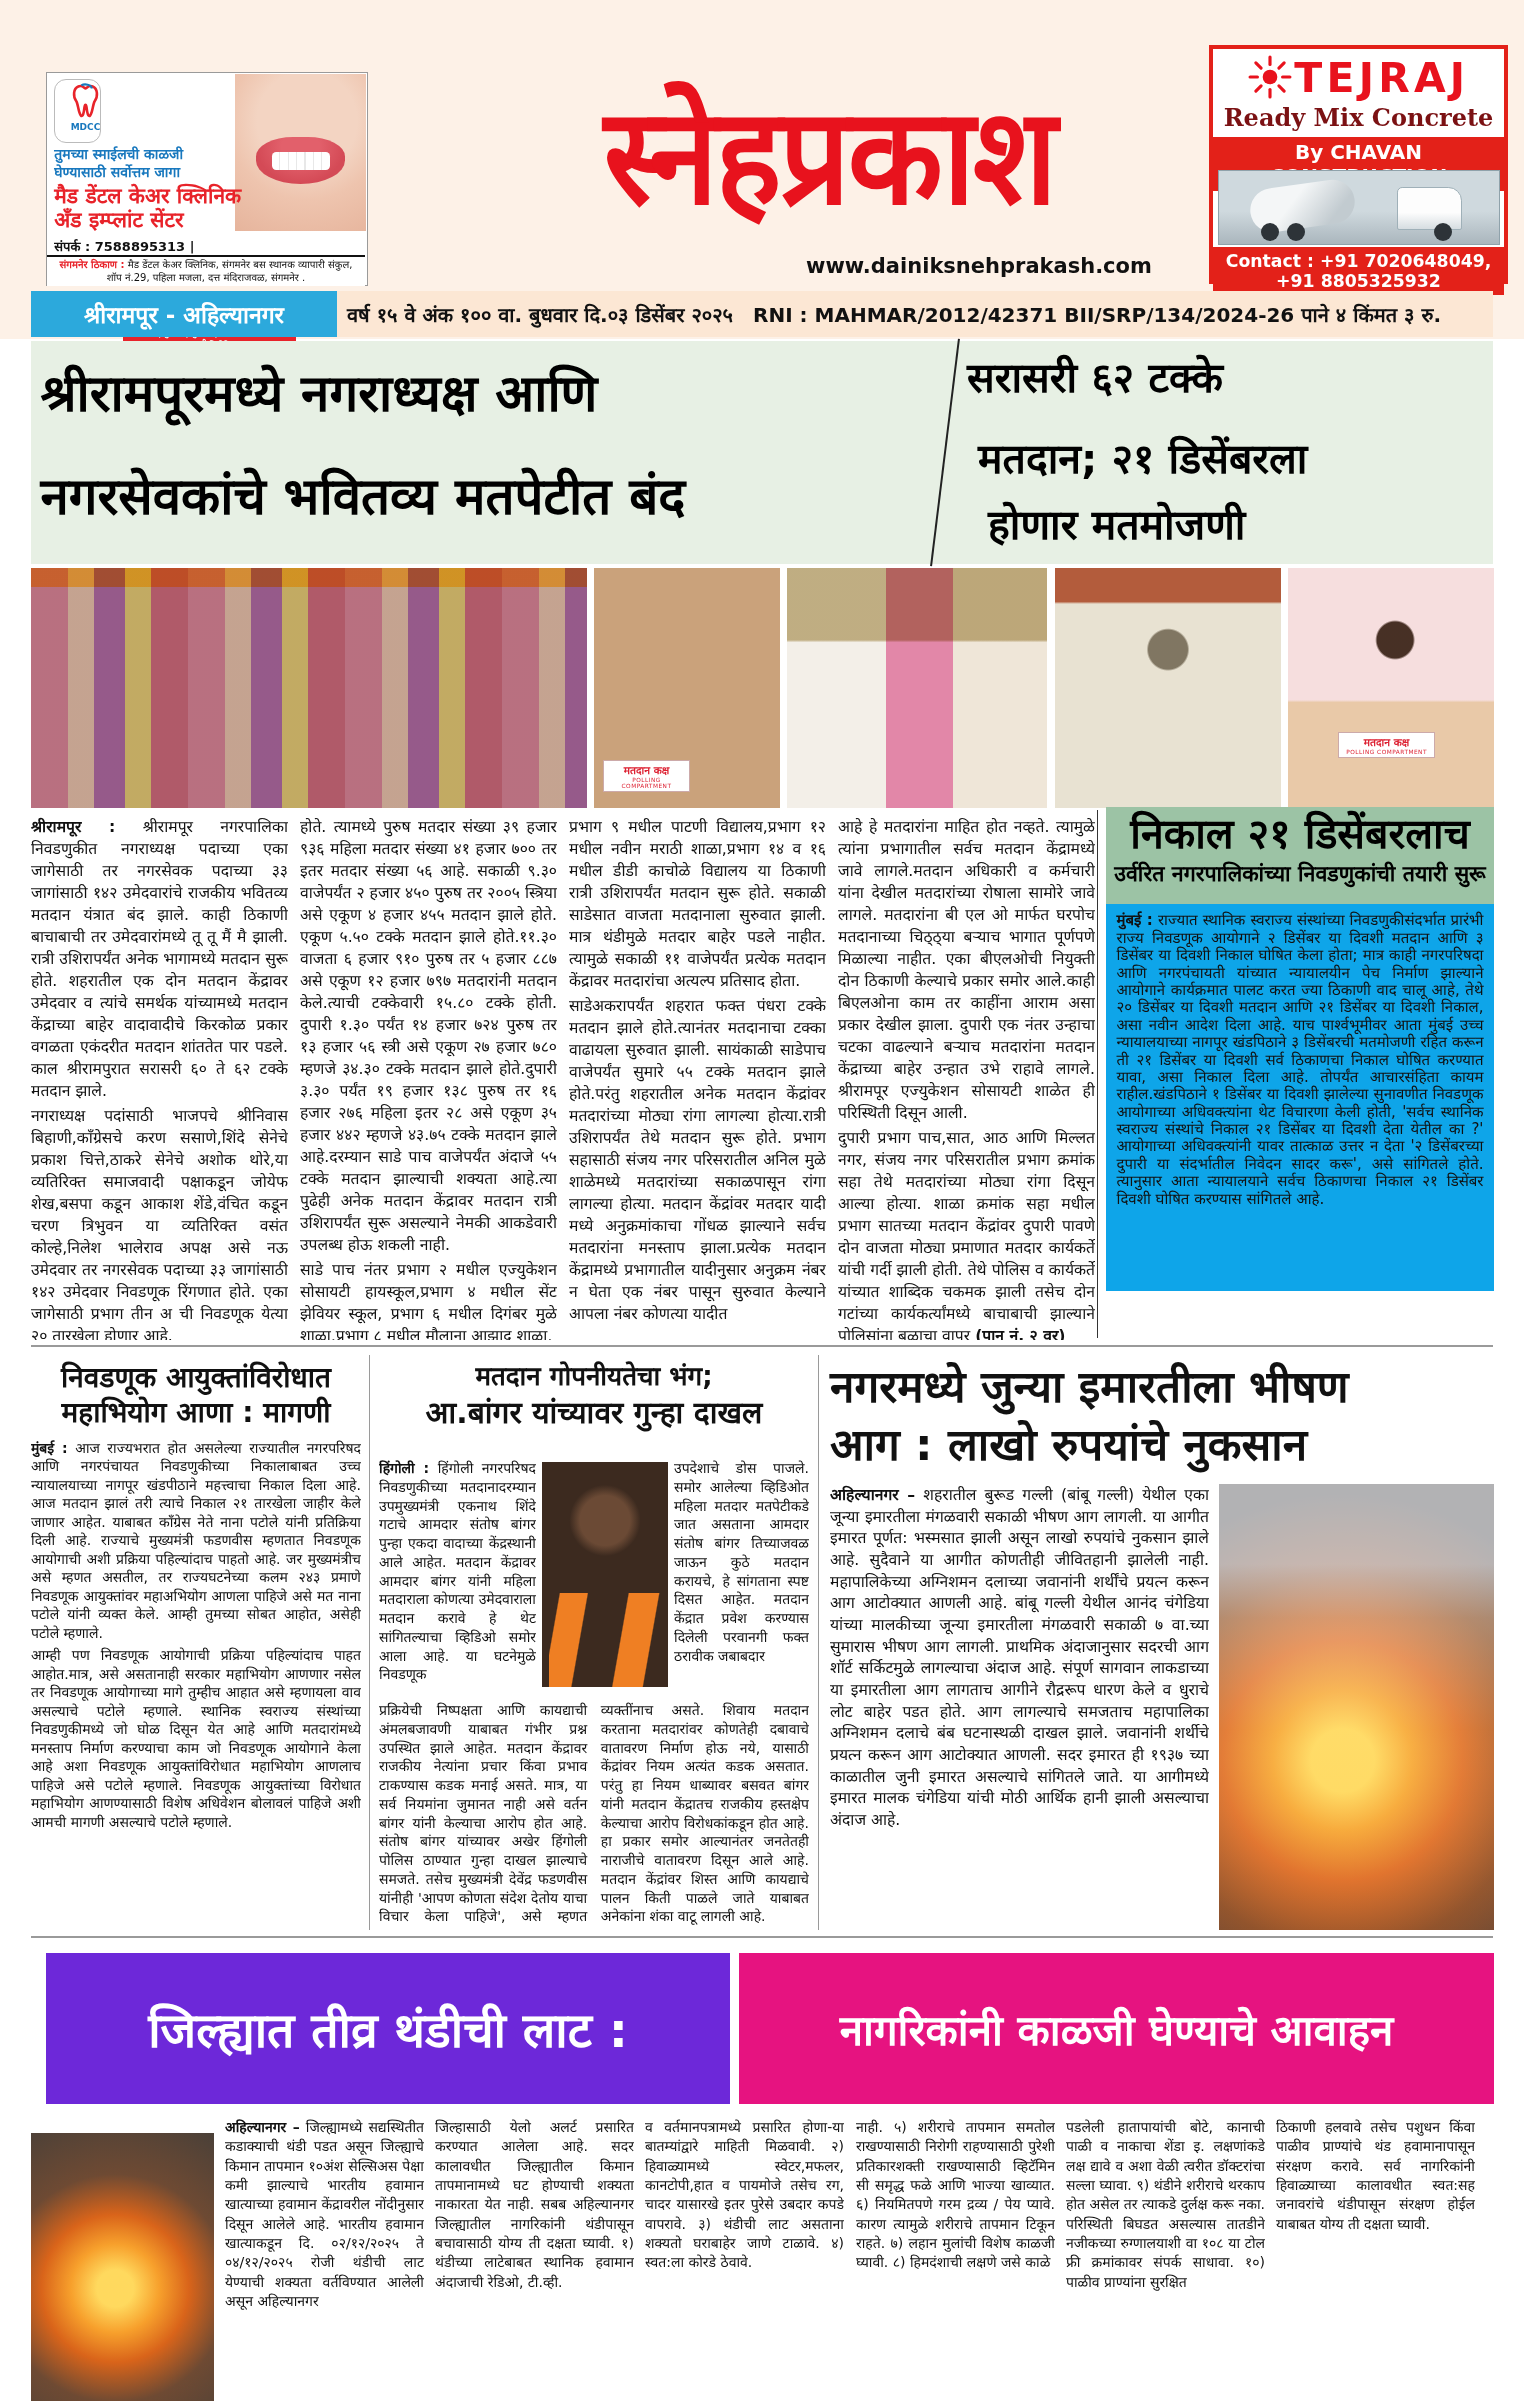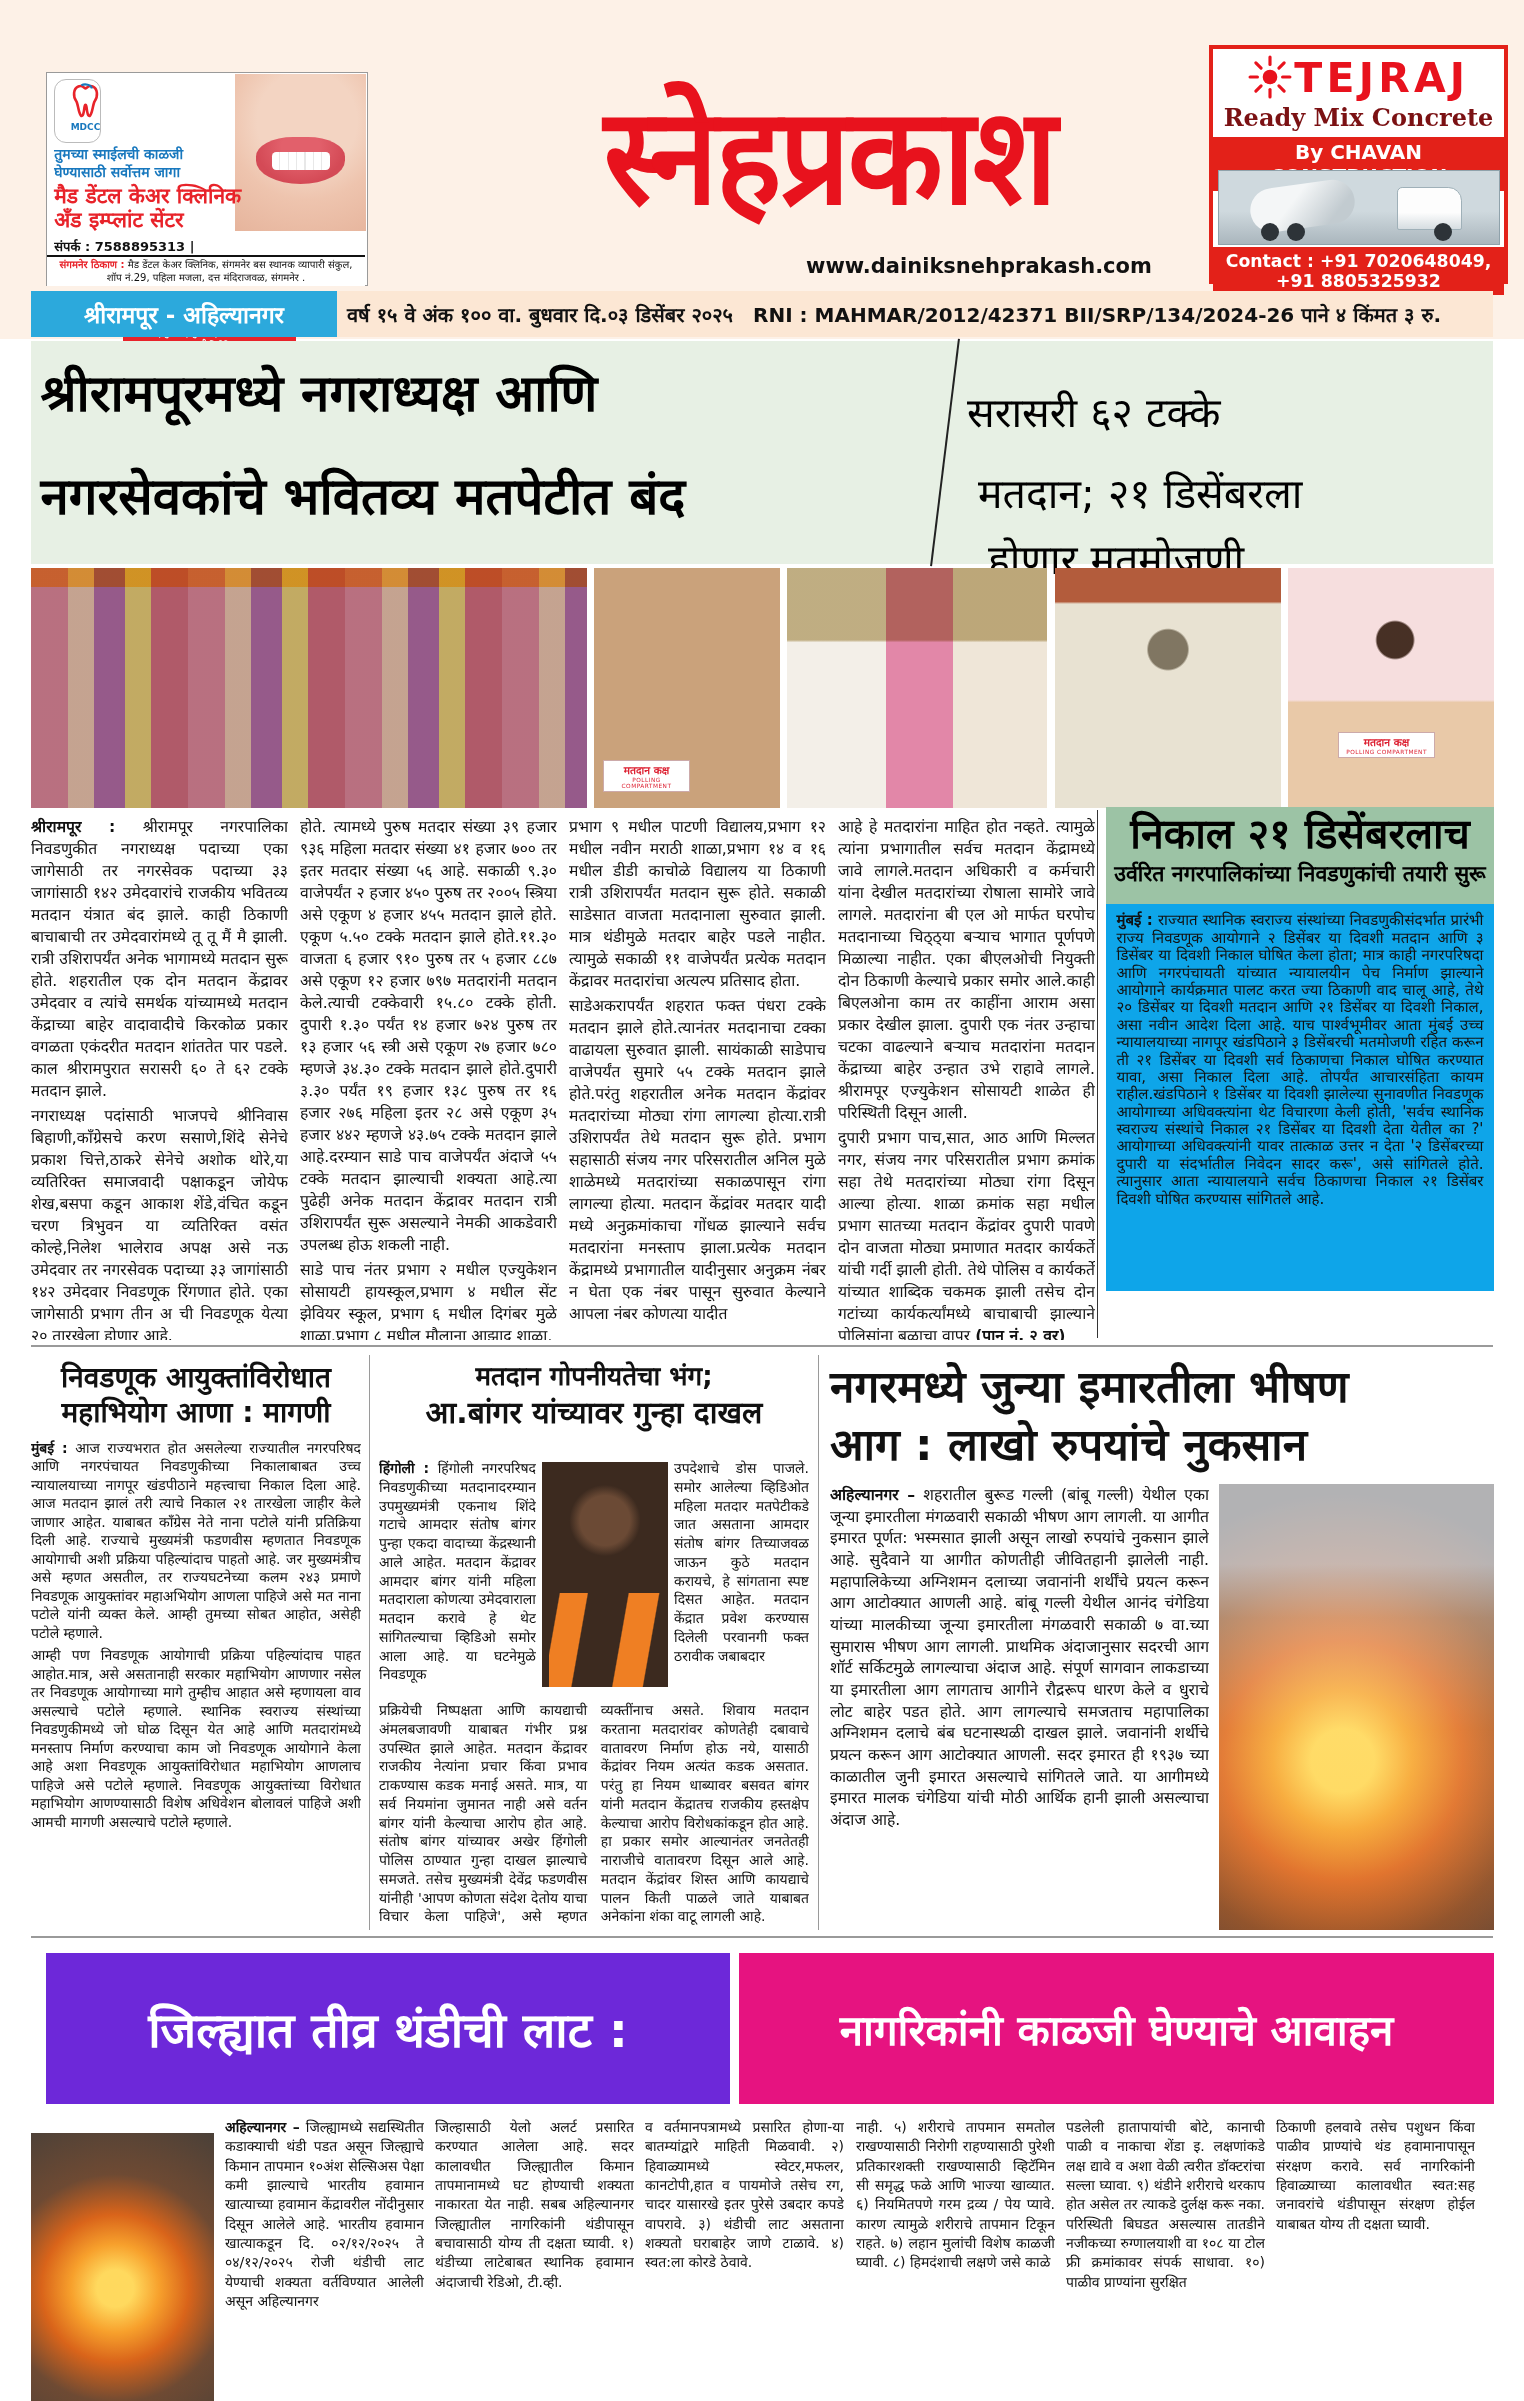--- a/index.html
+++ b/index.html
@@ -56,21 +56,21 @@
   
   .datestrip{left:31px;top:291px;width:1462px;height:46px;background:#fce7d4;}
   .edition{left:0;top:0;width:306px;height:46px;background:#2ca9dc;color:#fff;font-size:23px;font-weight:bold;
        display:flex;align-items:center;justify-content:center;}
   .issue{left:316px;top:0;width:1140px;height:46px;display:flex;align-items:center;gap:20px;
        font-size:20px;font-weight:bold;color:#111;white-space:nowrap;}
   
   .headband{left:31px;top:341px;width:1462px;height:223px;background:#e7f0e4;}
   .lead-h{left:9.4px;width:905px;font-size:51px;font-weight:bold;color:#000;white-space:nowrap;}
   .diag{left:913px;top:-3.1px;width:1.6px;height:229px;background:#222;transform:rotate(7deg);}
-  .side-h{left:936px;width:523px;font-size:41px;font-weight:normal;color:#000;white-space:nowrap;margin-top:35px;}
+  .side-h{left:936px;width:523px;font-size:41px;font-weight:bold;color:#000;white-space:nowrap;}
   
   .photo{top:568px;height:240px;background:#d8cfc4;}
   .ph-sign{position:absolute;background:#fff;border:0.5px solid #caa;padding:2.1px 3.1px;text-align:center;}
   .ph-sign .hi{color:#d23;font-weight:bold;font-size:10.5px;}
   .ph-sign .en{color:#d23;font-size:5.8px;letter-spacing:0.5px;}
   
   .mcol{top:816px;width:257px;height:524px;font-size:15.7px;line-height:1.4;}
   .mcol p{margin:0 0 3.1px 0;}
   .vrule-lead{left:1097px;top:810px;width:1px;height:528px;background:#333;}
   .resultbox-h{left:1106px;top:807px;width:388px;height:97px;background:#9cc3a5;text-align:center;}

